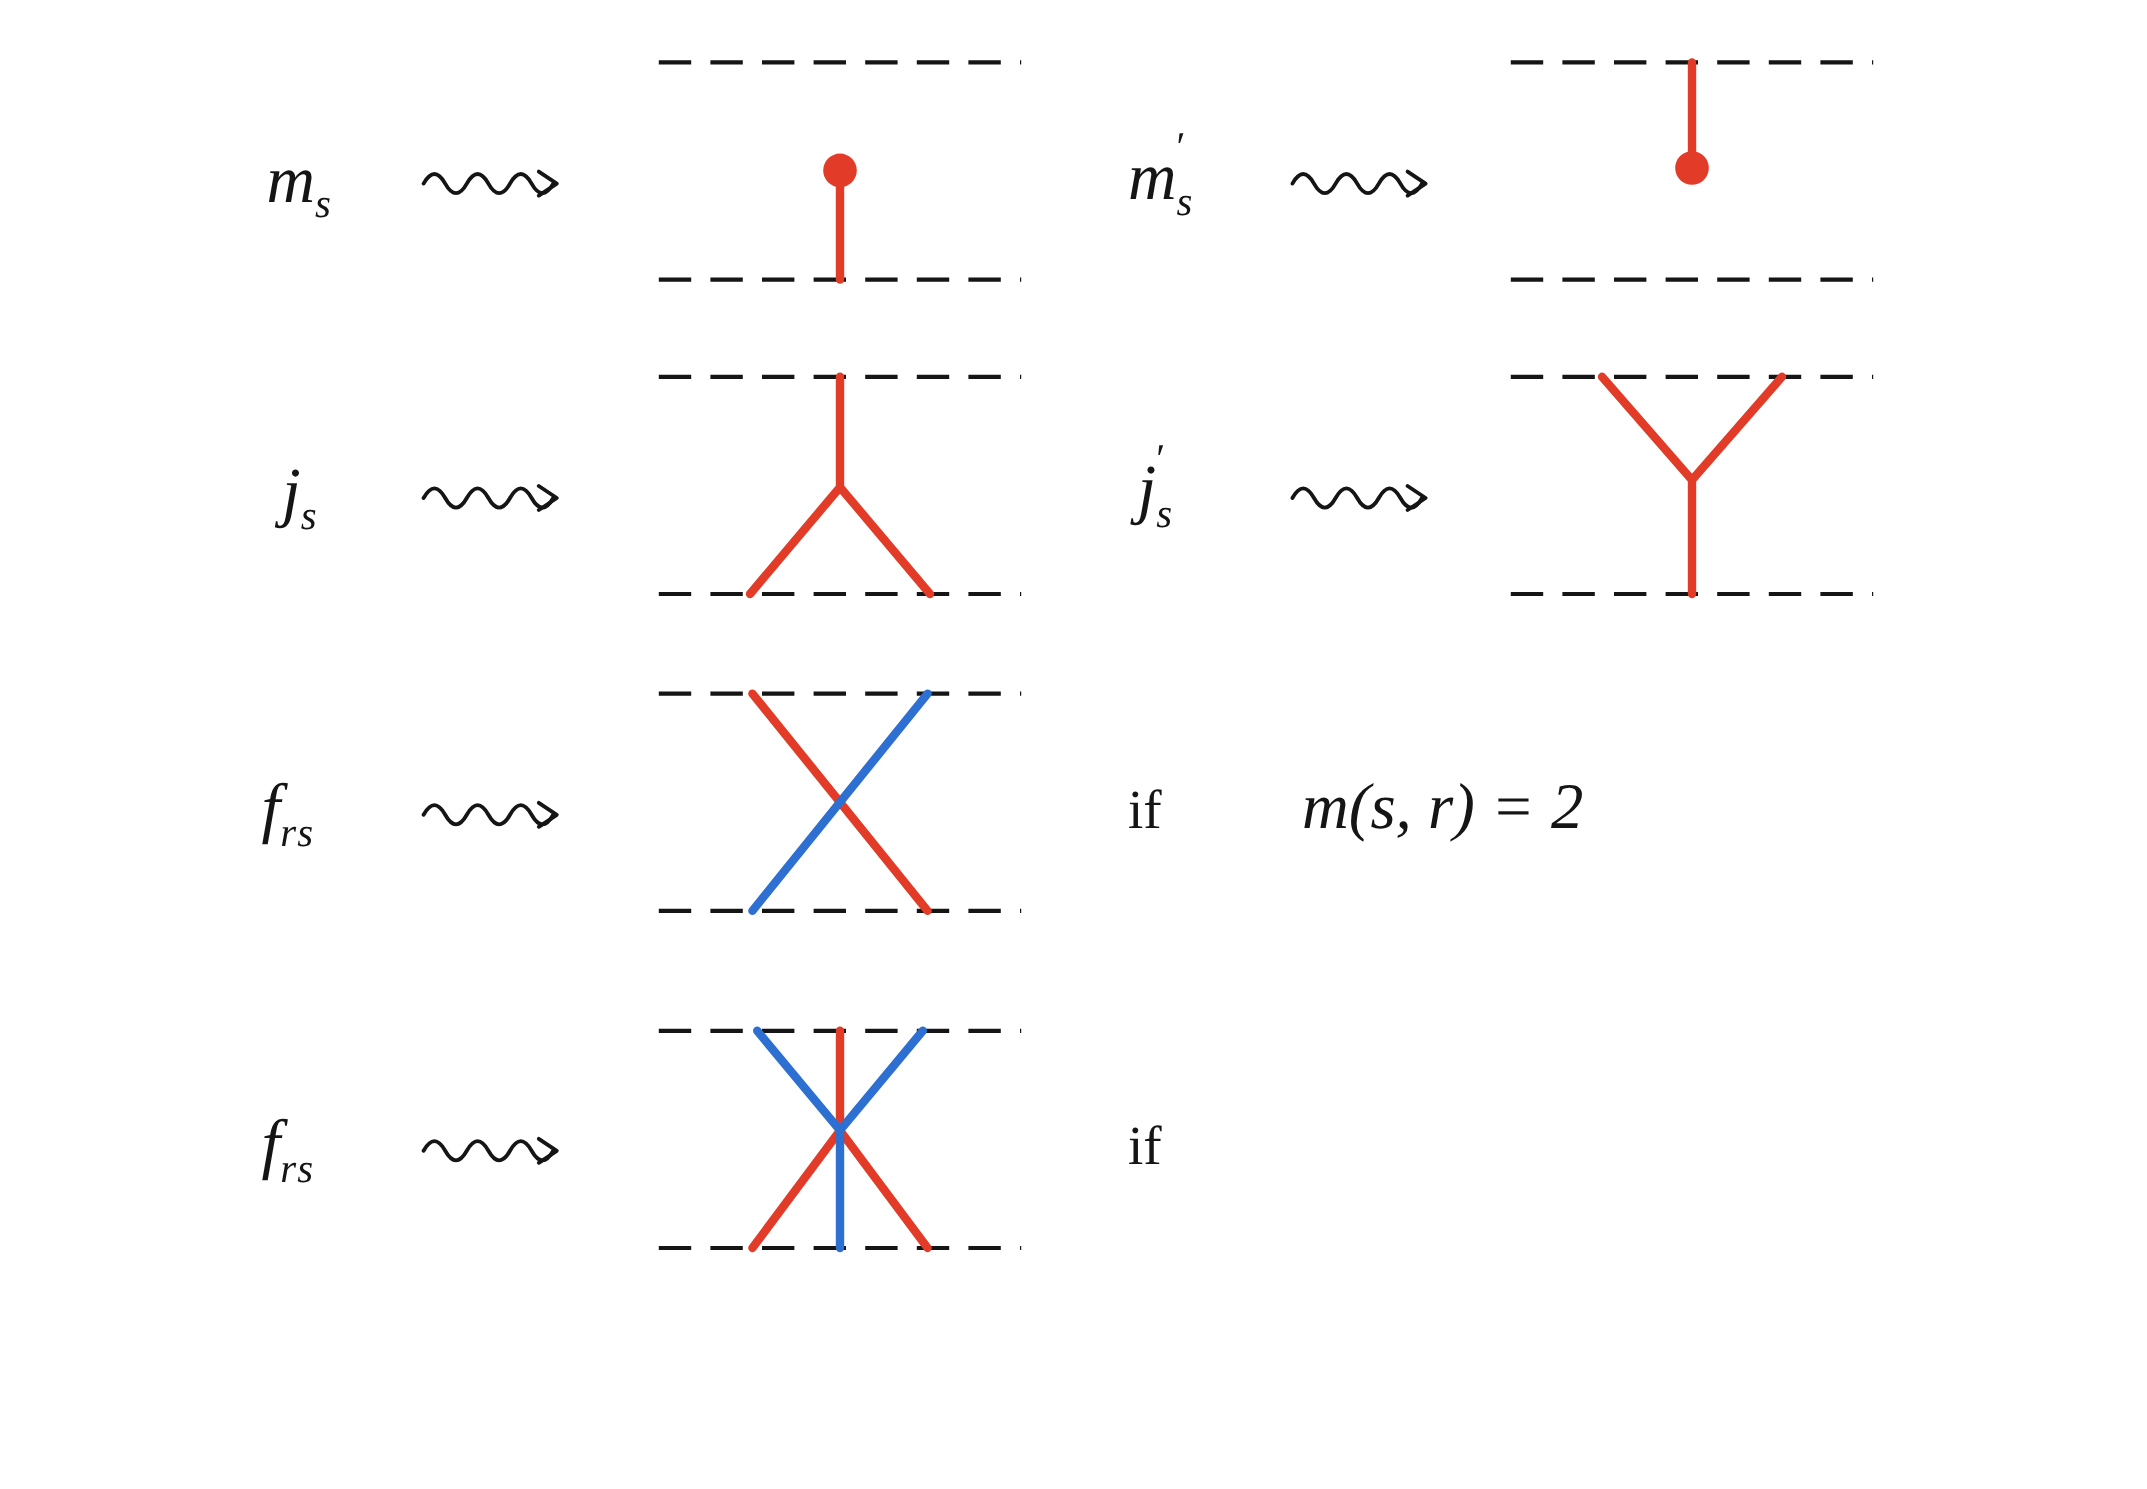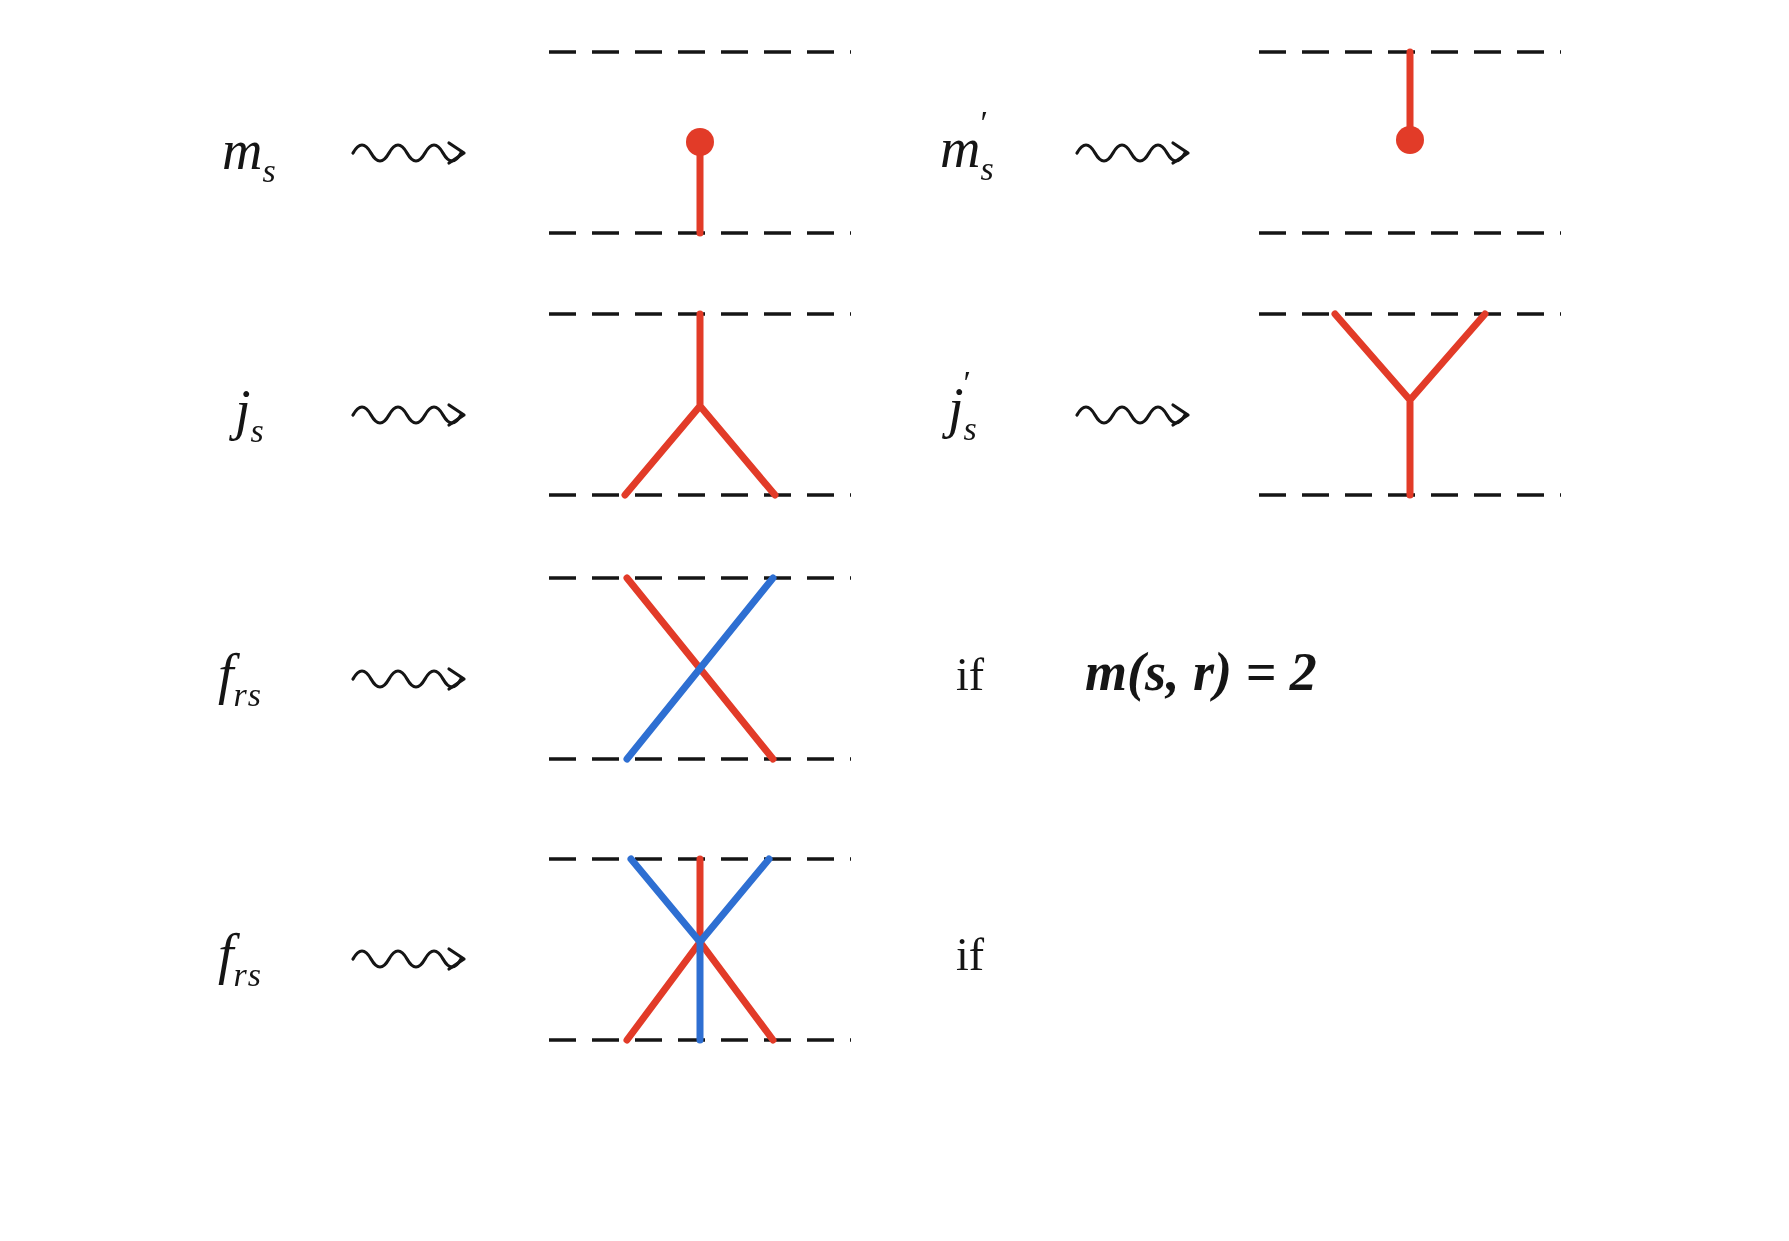--- a/index.html
+++ b/index.html
@@ -39,30 +39,28 @@
     font-size: 34px;
     letter-spacing: 1px;
   }
 
   .iflabel {
     position: absolute;
     font-size: 46px;
     line-height: 1;
     font-style: normal;
     color: var(--ink, #111111);
-    margin-left: 16px;
   }
   .expr {
     position: absolute;
     font-size: 54px;
     line-height: 1;
     font-style: italic;
     color: var(--ink, #111111);
     white-space: nowrap;
-    font-weight: bold;
   }
 
   
   svg.arrow, svg.diagram { position: absolute; overflow: visible; }
 
   .squig {
     fill: none;
     stroke: var(--ink, #111111);
     stroke-width: 3.2;
     stroke-linecap: round;

